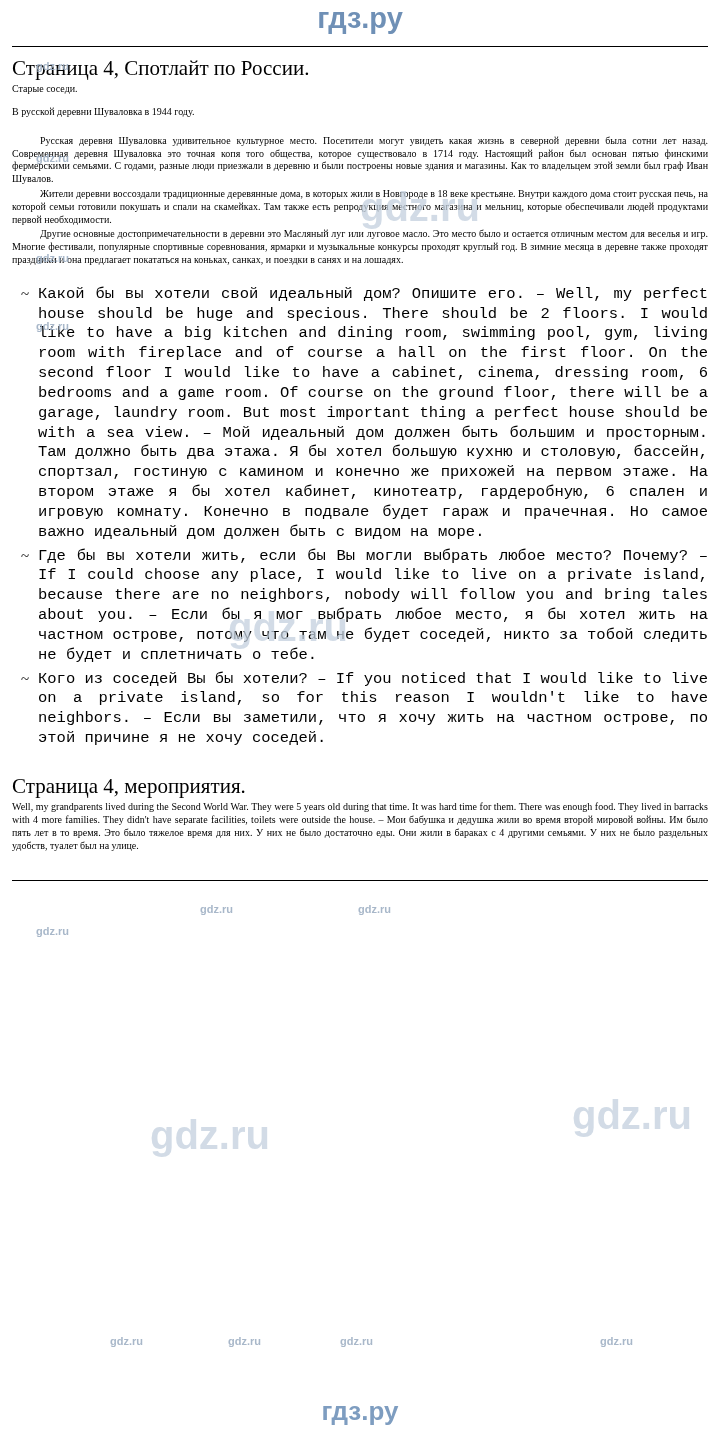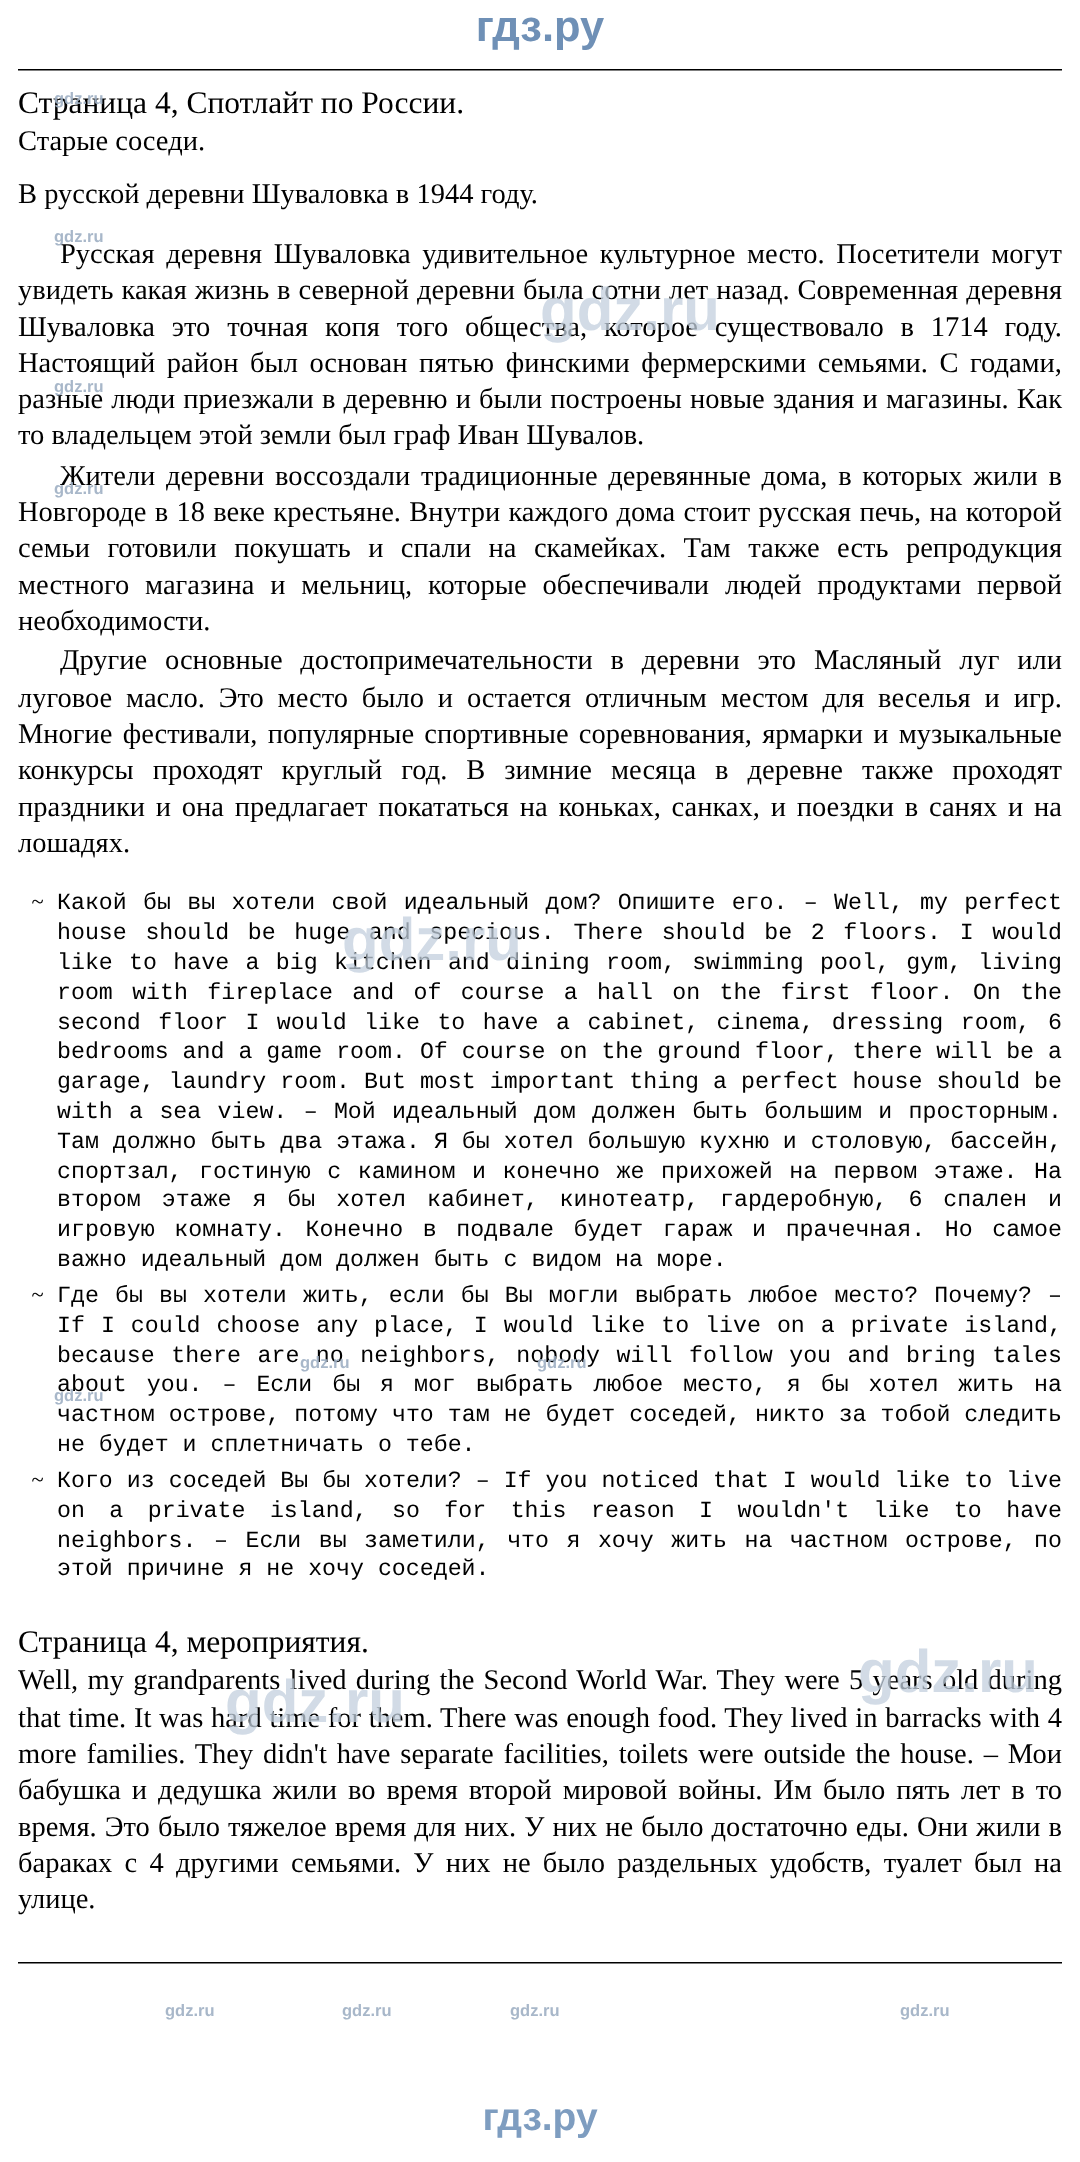--- a/index.html
+++ b/index.html
@@ -67,21 +67,21 @@
     margin: 6px 0 8px 0;
   }
 
   h2.section-title {
     font-size: 21px;
     font-weight: normal;
     margin: 0 0 2px 0;
     line-height: 1.25;
   }
   p.body {
-    font-size: 19px;
+    font-size: 10px;
     line-height: 1.28;
     margin: 0 0 2px 0;
     text-align: justify;
   }
   p.indent {
     text-indent: 28px;
   }
   .spacer-sm { height: 8px; }
   .spacer-md { height: 14px; }
   .spacer-lg { height: 20px; }

